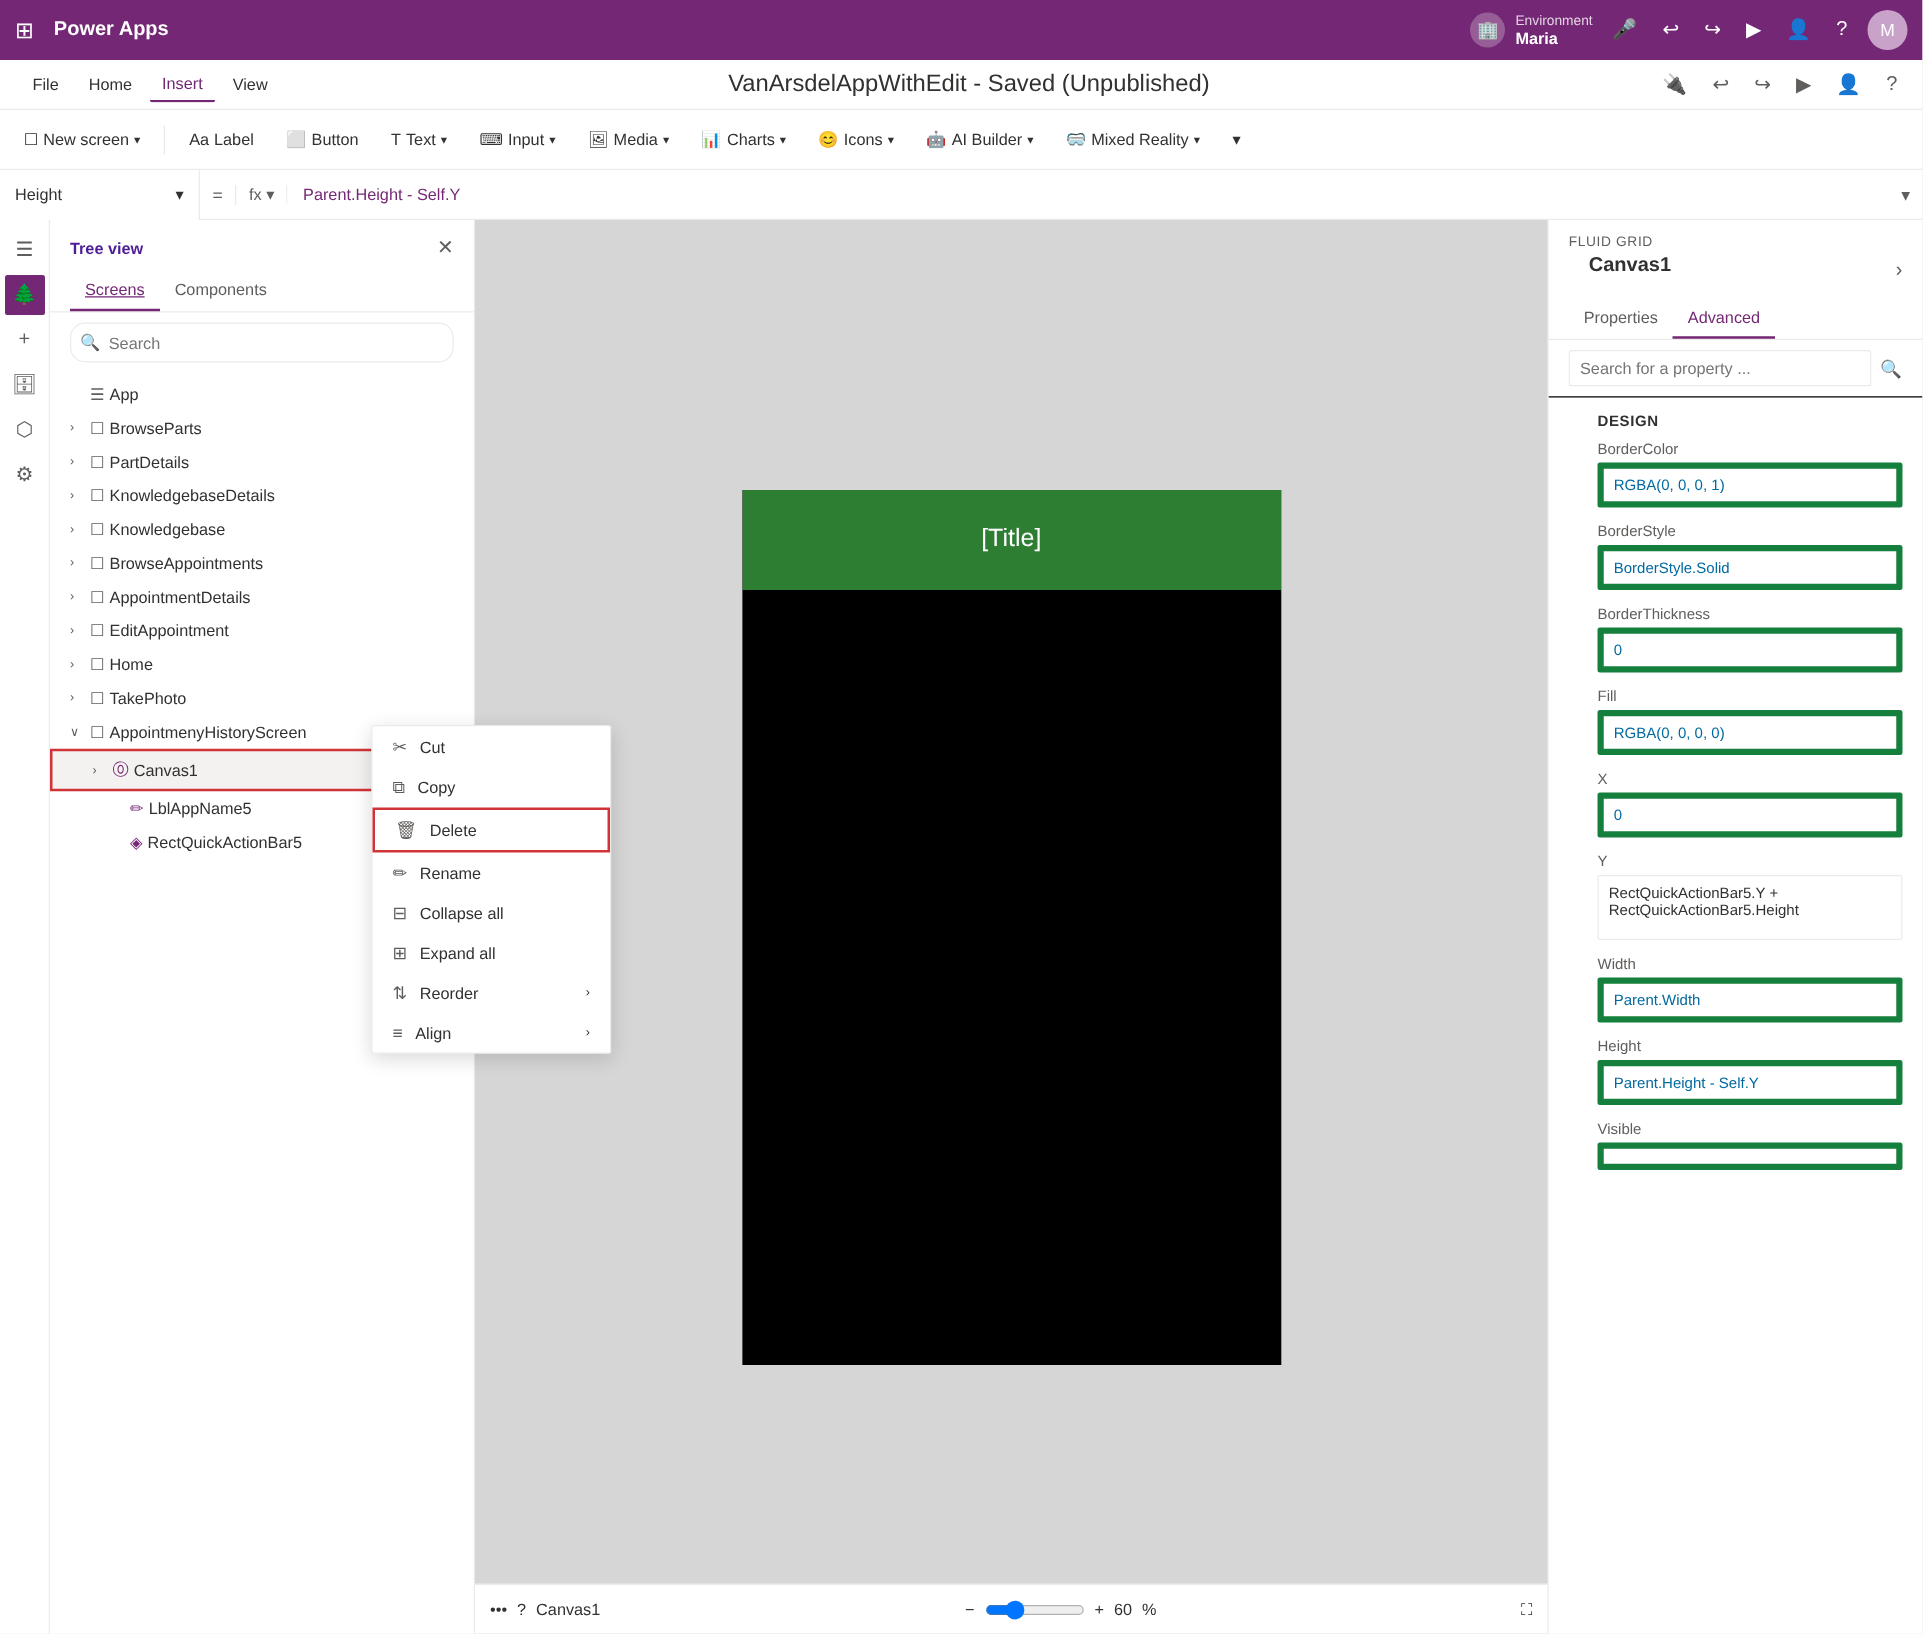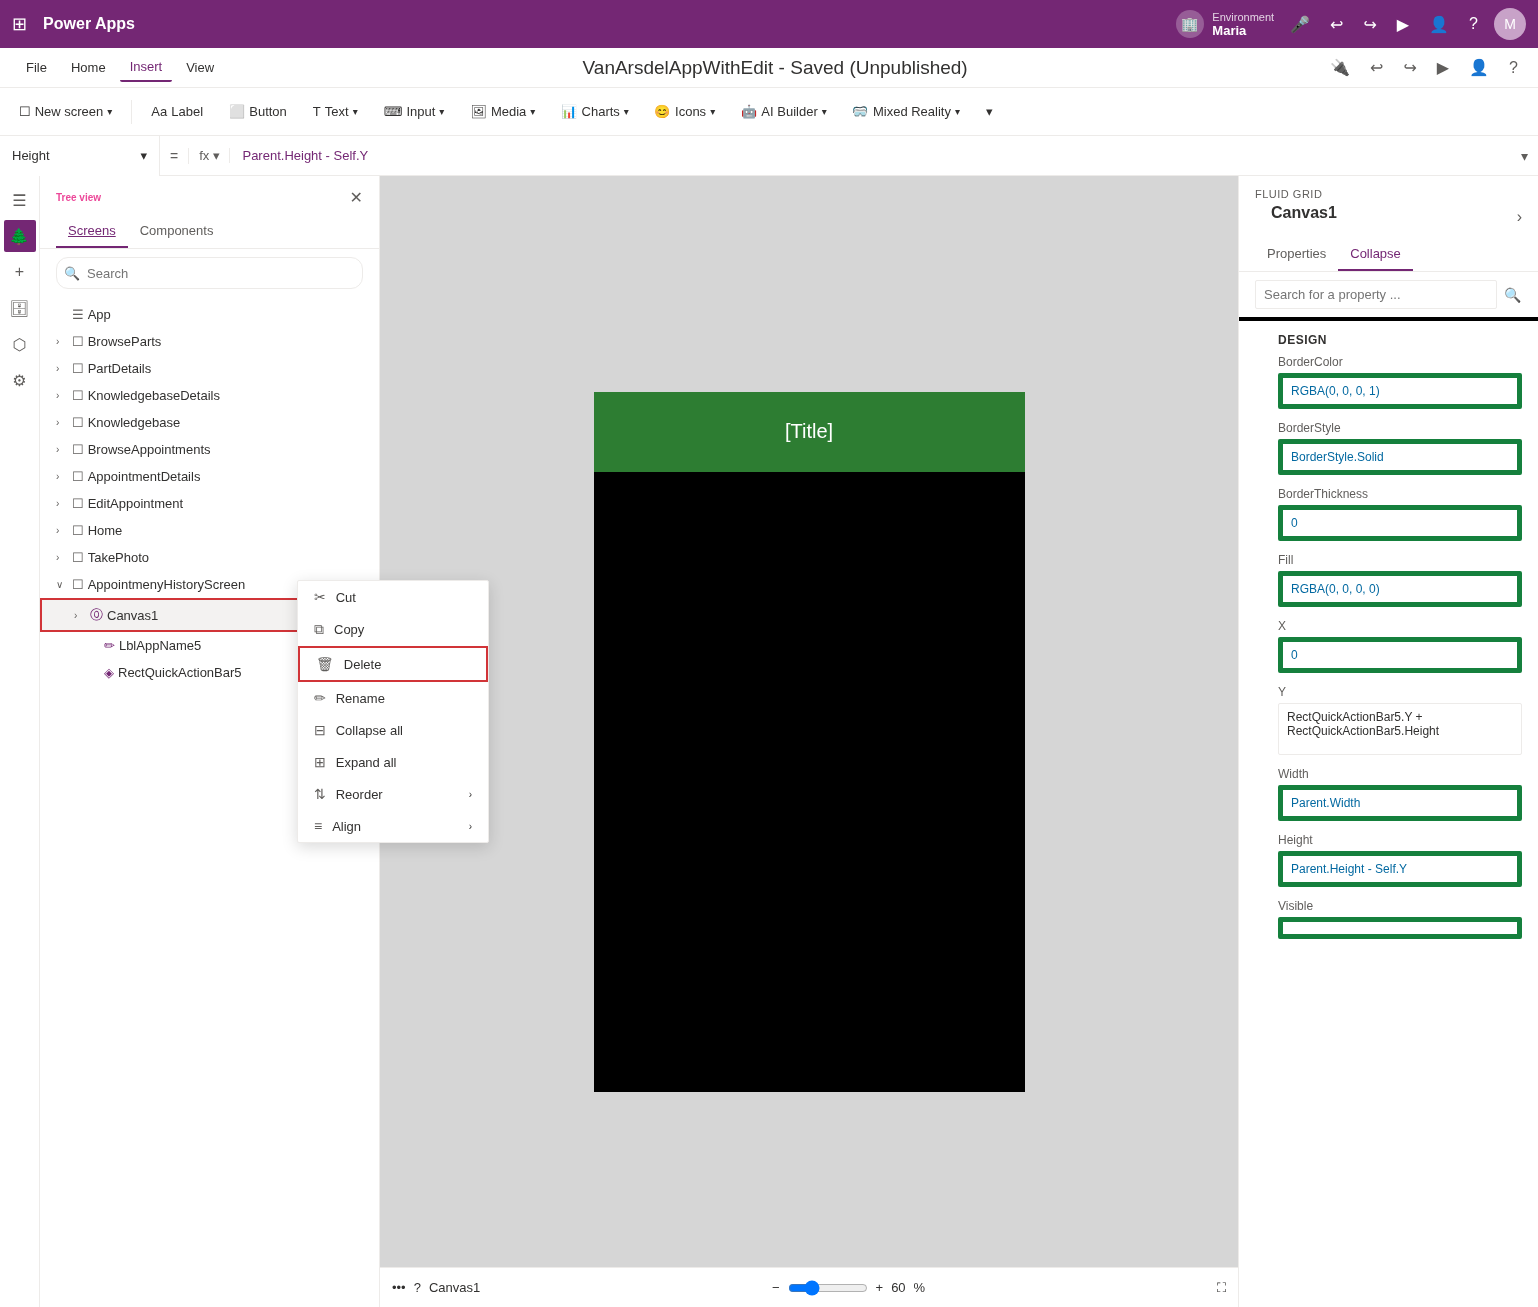--- a/index.html
+++ b/index.html
@@ -215,23 +215,23 @@
       display: flex;
       flex-direction: column;
     }
     .tree-header {
       display: flex;
       align-items: center;
       justify-content: space-between;
       padding: 12px 16px 8px;
     }
     .tree-title {
-      font-size: 10px;
+      font-size: 13px;
       font-weight: 600;
-      color: #ec4899;
+      color: #4c1d95;
     }
     .tree-close {
       font-size: 16px;
       cursor: pointer;
       color: #605e5c;
     }
     .tree-tabs {
       display: flex;
       padding: 0 16px;
       border-bottom: 1px solid #edebe9;
@@ -420,21 +420,21 @@
       font-size: 13px;
       cursor: pointer;
       color: #605e5c;
     }
     .right-panel-tab.active {
       color: #742774;
       border-bottom: 2px solid #742774;
     }
     .right-panel-search {
       padding: 8px 16px;
-      border-bottom: 4px solid #000000;
+      border-bottom: 1px solid #000000;
       display: flex;
       align-items: center;
       gap: 8px;
     }
     .right-panel-search-input {
       flex: 1;
       border: 1px solid #edebe9;
       border-radius: 2px;
       padding: 6px 8px;
       font-size: 13px;
@@ -773,21 +773,21 @@
   </div>
 
   <div class="right-panel">
     <div class="right-panel-header">FLUID GRID</div>
     <div style="display:flex;align-items:center;justify-content:space-between;padding:0 16px 8px;">
       <div class="right-panel-title">Canvas1</div>
       <span style="font-size:16px;color:#605e5c;cursor:pointer;">›</span>
     </div>
     <div class="right-panel-tabs">
       <div class="right-panel-tab">Properties</div>
-      <div class="right-panel-tab active">Collapse</div>
+      <div class="right-panel-tab active">Advanced</div>
     </div>
     <div class="right-panel-search">
       <input class="right-panel-search-input" placeholder="Search for a property ..." style="">
       <span style="font-size:14px;color:#605e5c;">🔍</span>
     </div>
     <div class="right-panel-inner">
       <div class="right-panel-props">
         <div class="prop-section-title">DESIGN</div>
 
         <div class="prop-item">

